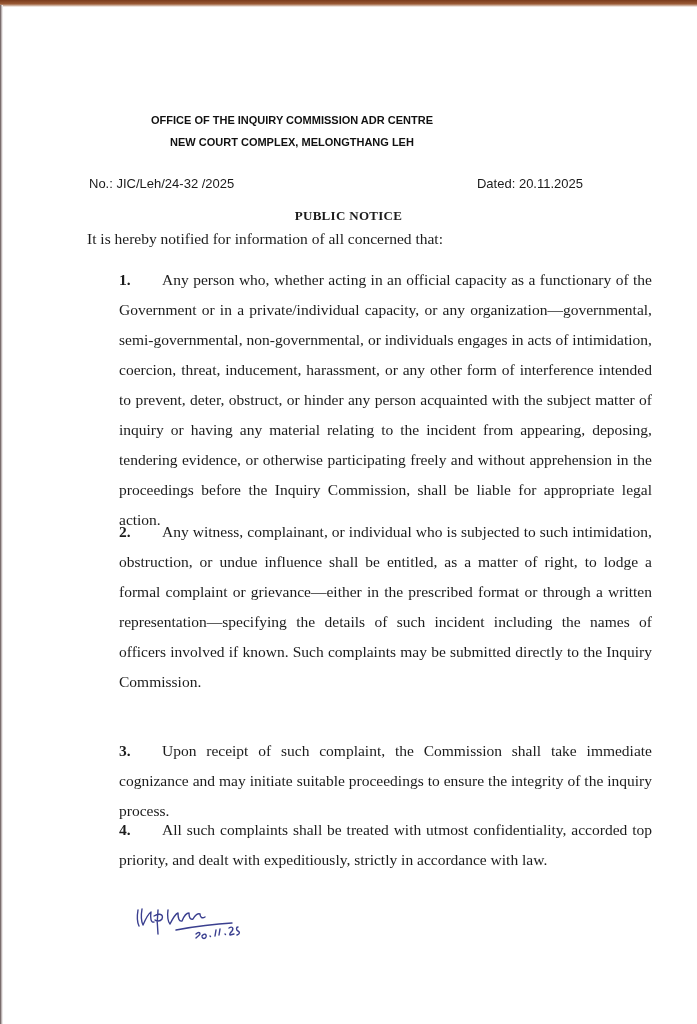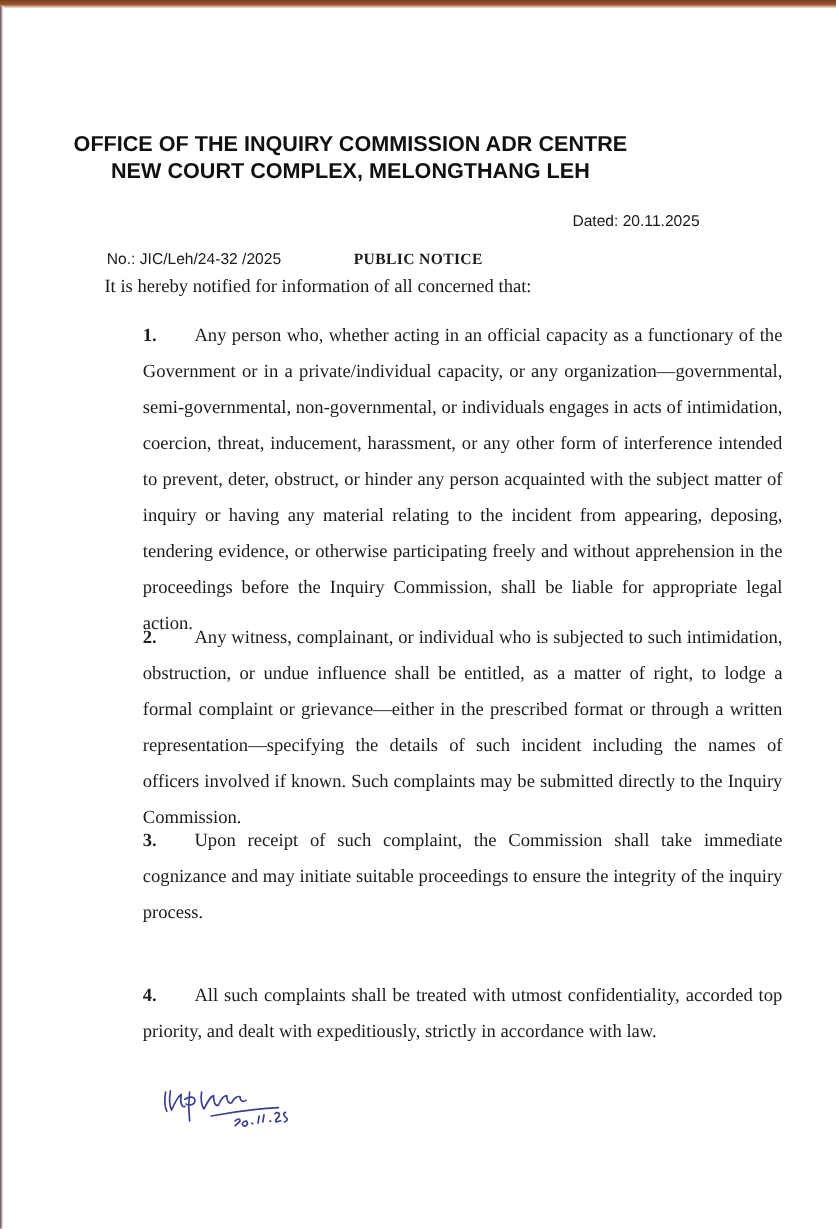--- a/index.html
+++ b/index.html
@@ -11,35 +11,35 @@
   }
   .top-edge {
     position: absolute; left: 0; top: 0; width: 697px; height: 7px;
     background: linear-gradient(to bottom, #7a3b1c 0%, #9a5a35 55%, #d9c2b4 85%, #ffffff 100%);
   }
   .left-edge {
     position: absolute; left: 0; top: 5px; width: 3px; height: 1019px;
     background: linear-gradient(to right, #5a4a4a 0%, #cfc8c8 60%, #ffffff 100%);
   }
   .header { position: absolute; left: 0; top: 109px; width: 584px; text-align: center;
-    font-family: "Liberation Sans", "DejaVu Sans", sans-serif; font-weight: bold; font-size: 18px; color: #111; }
+    font-family: "Liberation Sans", "DejaVu Sans", sans-serif; font-weight: bold; font-size: 11px; color: #111; }
   .header .line1 { line-height: 22px; }
   .header .line2 { line-height: 22px; text-underline-offset: 2px; }
   .meta-row { position: absolute; left: 89px; top: 176px; width: 510px;
     font-family: "Liberation Sans", "DejaVu Sans", sans-serif; font-size: 13px; color: #1a1a1a; }
-  .meta-row .ref { position: absolute; left: 0; top: 0; white-space: nowrap; margin-top: 32px; }
+  .meta-row .ref { position: absolute; left: 0; top: 0; white-space: nowrap; }
   .meta-row .date { position: absolute; right: 16px; top: 0; white-space: nowrap; }
   .notice-title { position: absolute; left: 0; top: 208px; width: 697px; text-align: center;
     font-weight: bold; font-size: 13px; letter-spacing: 0.3px; }
   .intro { position: absolute; left: 87px; top: 230px; font-size: 15.5px; white-space: nowrap; }
   .para { position: absolute; left: 87px; width: 533px; font-size: 15.5px; line-height: 30px; text-align: justify; margin-left: 32px; }
   .para .num { font-weight: bold; display: inline-block; width: 43px; }
   .p1 { top: 265px; }
   .p2 { top: 517px; }
-  .p3 { top: 686px; }
+  .p3 { top: 736px; }
   .p4 { top: 815px; }
   .signature { position: absolute; left: 132px; top: 896px; width: 160px; height: 50px; }
 </style>
 </head>
 <body>
 
 <div class="top-edge"></div>
 <div class="left-edge"></div>
 
 <div class="header">

